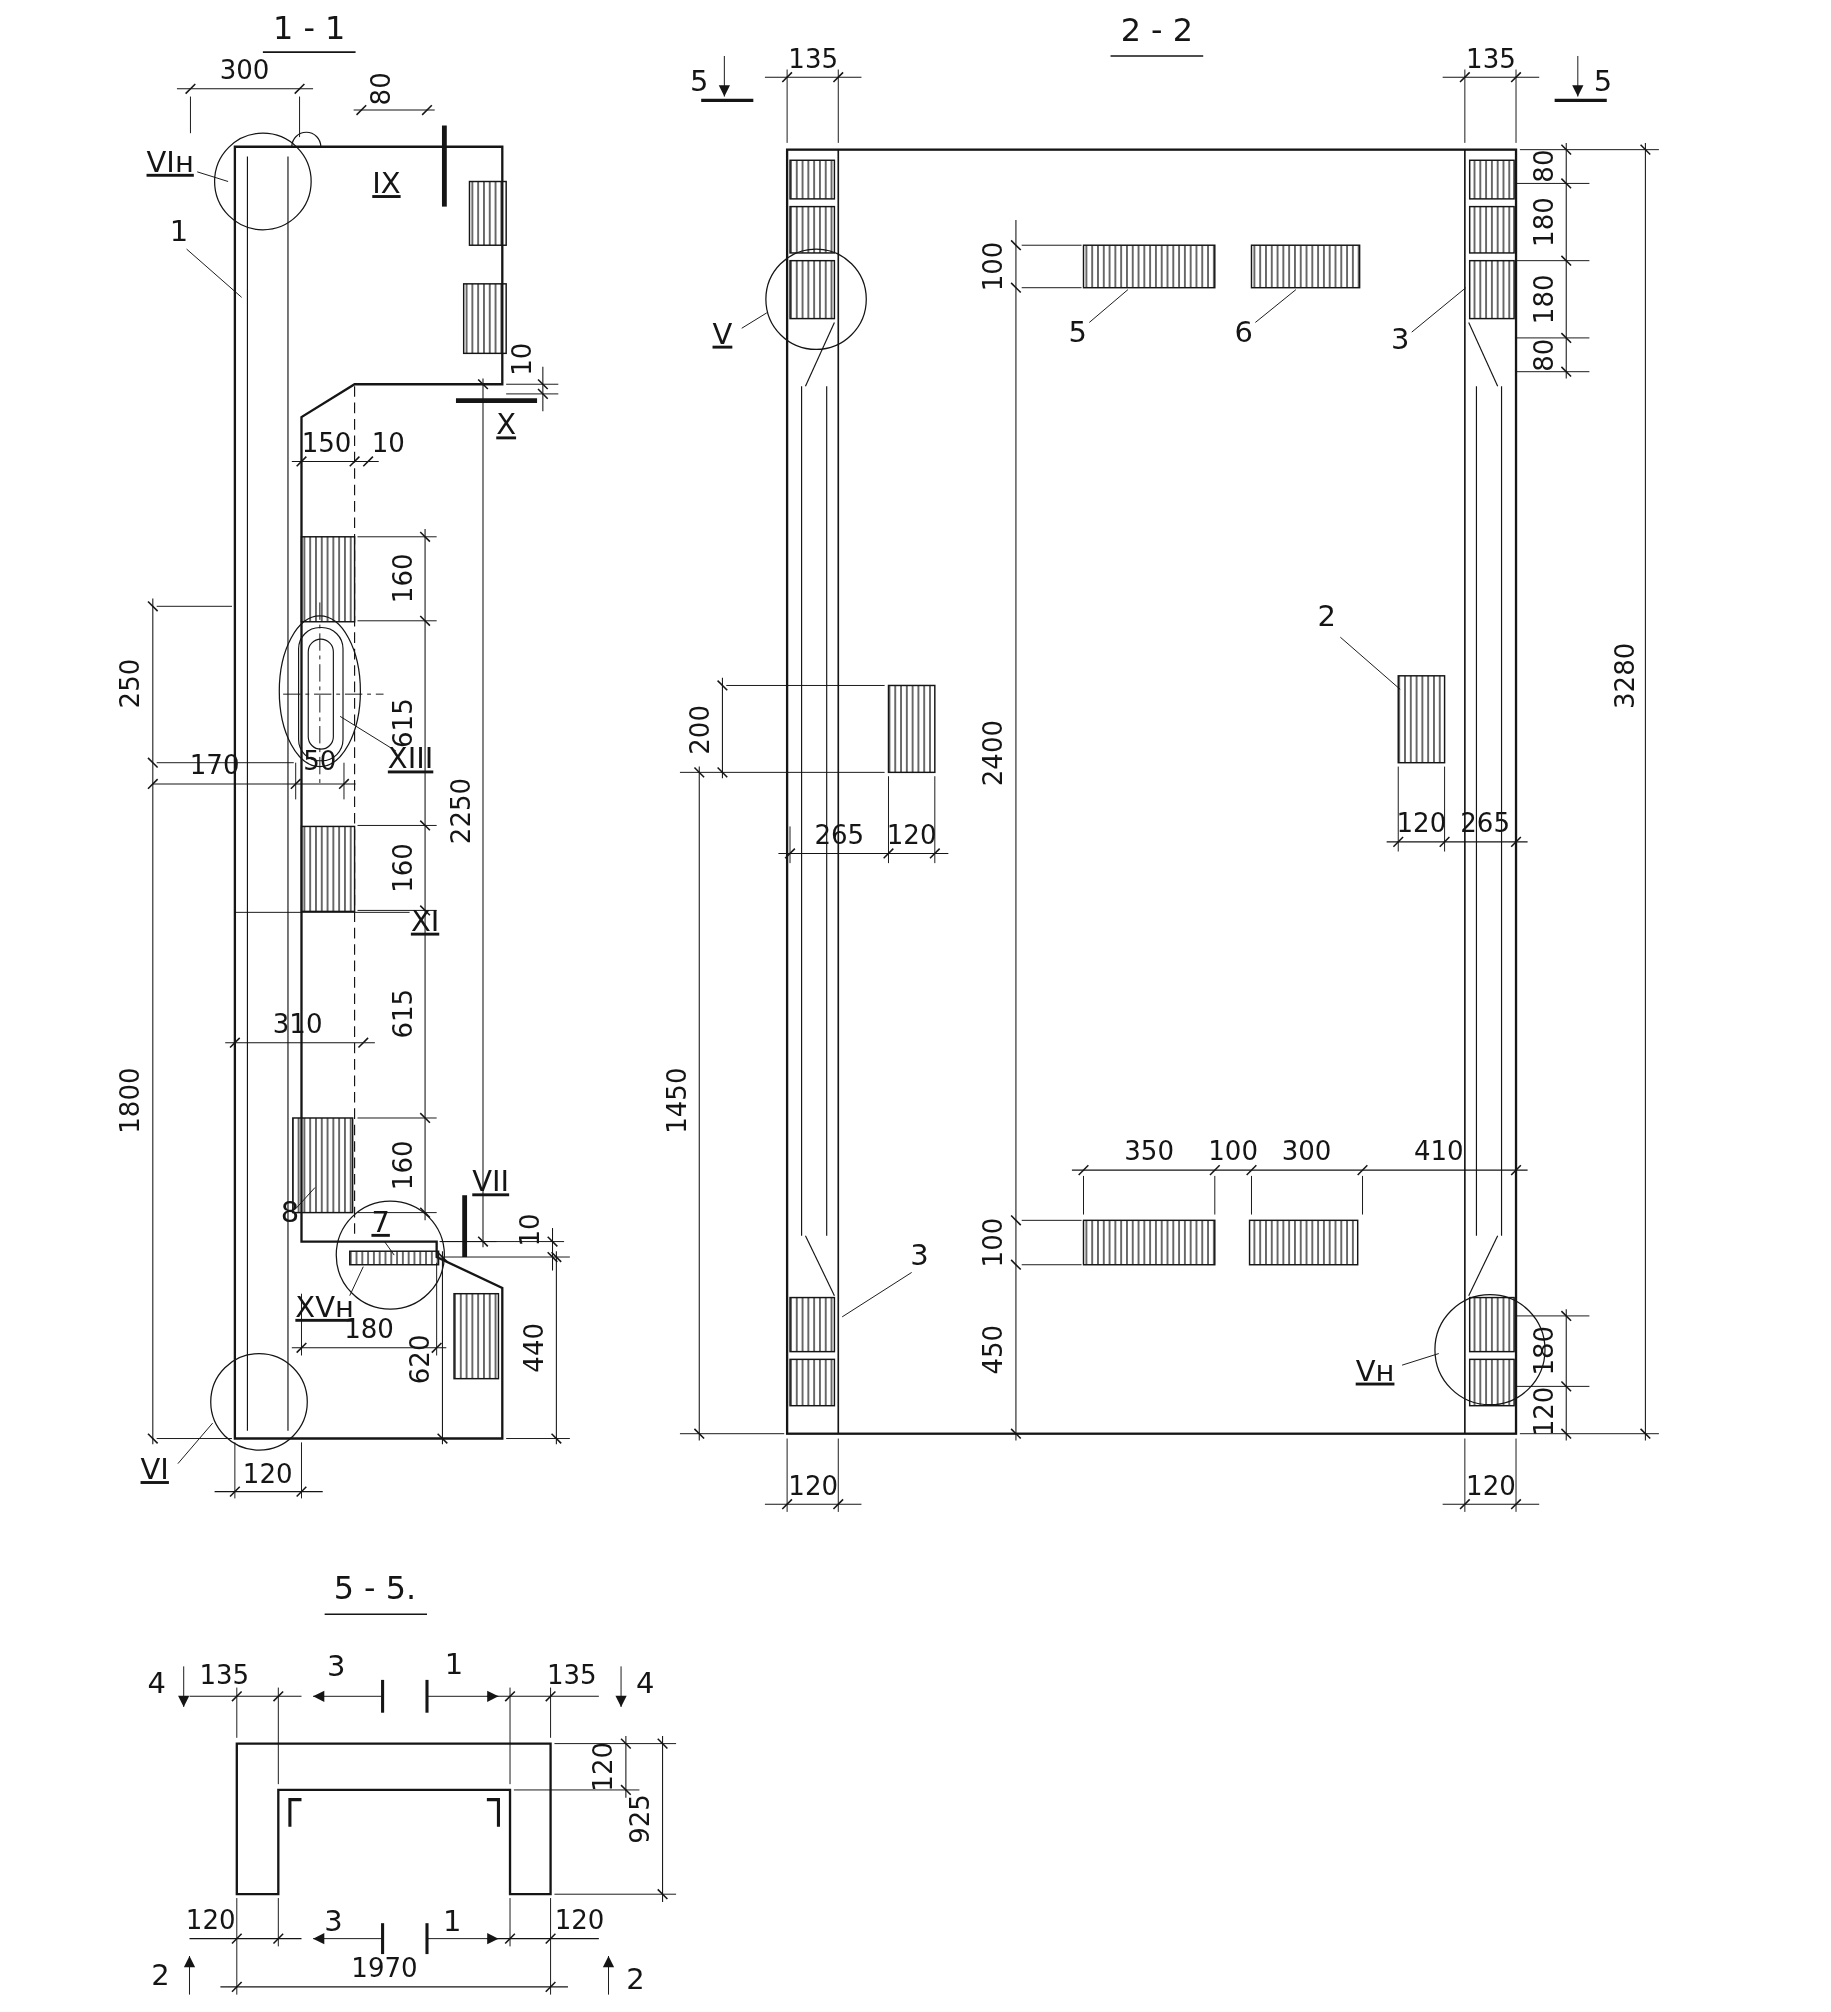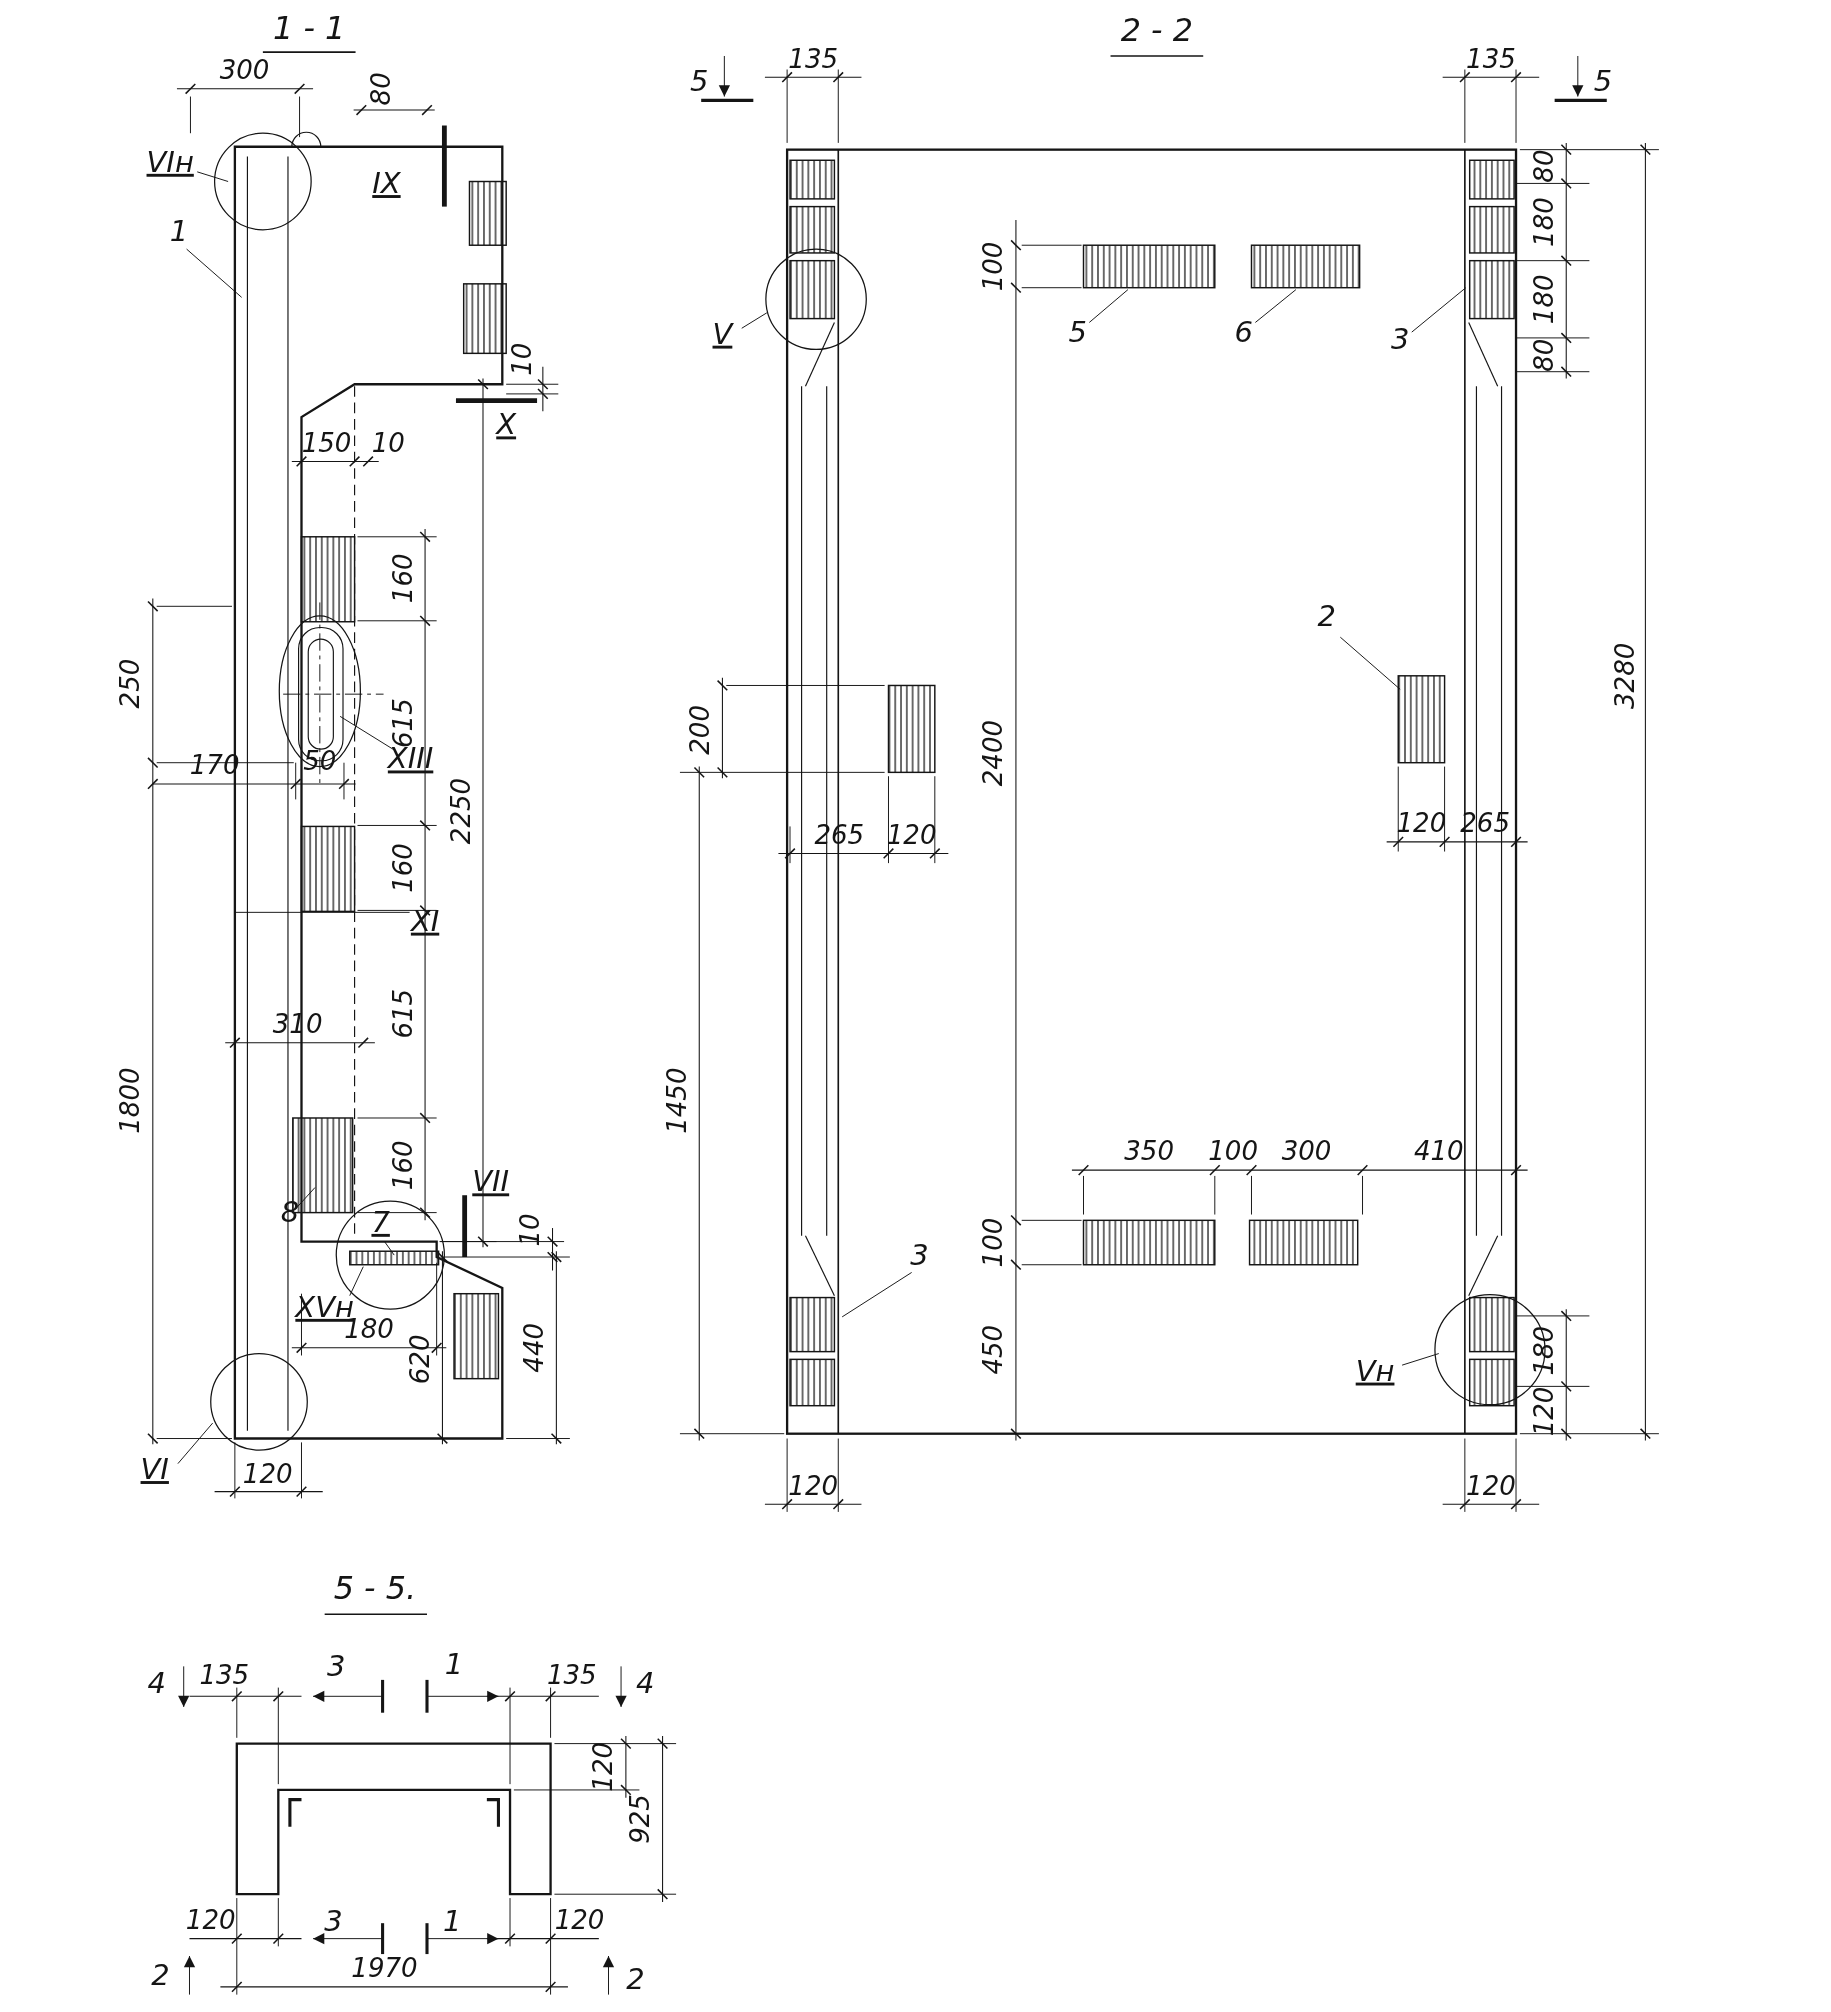--- a/index.html
+++ b/index.html
@@ -1,16 +1,16 @@
 <!DOCTYPE html>
 <html><head>
 <meta charset="utf-8">
 <style>
   html,body{margin:0;padding:0;background:#ffffff;}
-  .page{width:1832px;height:2012px;background:#fff;position:relative;font-style:italic;}
+  .page{width:1832px;height:2012px;background:#fff;position:relative;}
   svg{display:block;}
   .o  {fill:none;stroke:#151515;stroke-width:2.4;stroke-linejoin:miter;}
   .t  {fill:none;stroke:#151515;stroke-width:1.2;}
   .t2 {fill:none;stroke:#151515;stroke-width:1.7;}
   .d  {fill:none;stroke:#151515;stroke-width:1.1;}
   .e  {fill:none;stroke:#151515;stroke-width:1;}
   .h  {fill:url(#hv);stroke:#151515;stroke-width:1.5;}
   .c  {fill:none;stroke:#151515;stroke-width:1.3;}
   .k  {fill:none;stroke:#151515;stroke-width:5;}
   .k2 {fill:none;stroke:#151515;stroke-width:3.2;}

